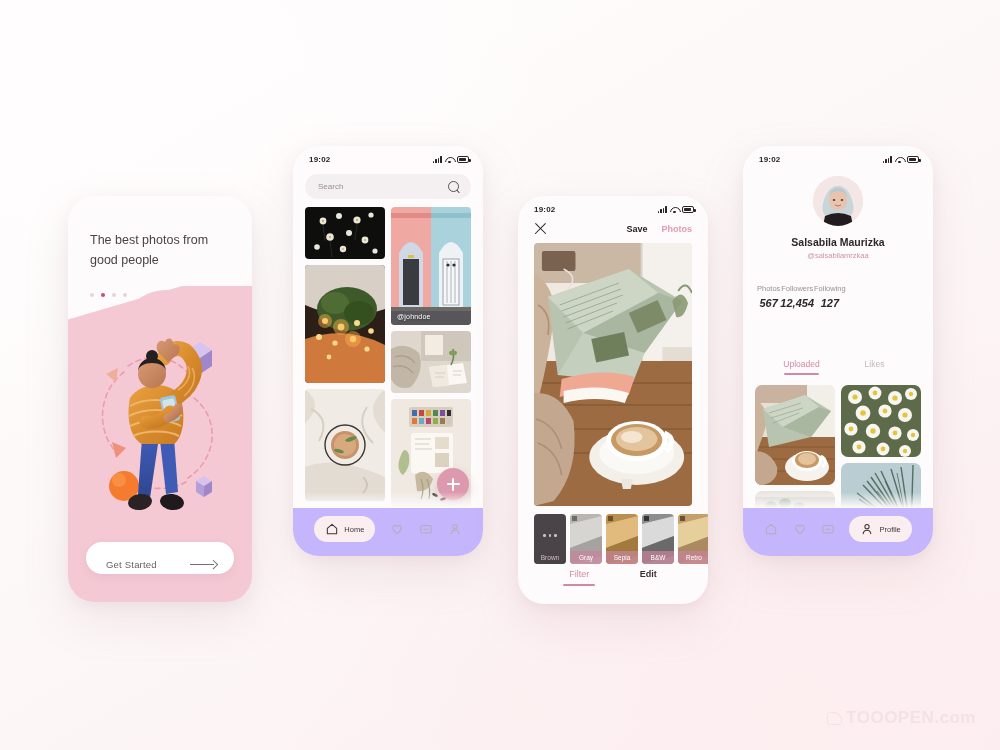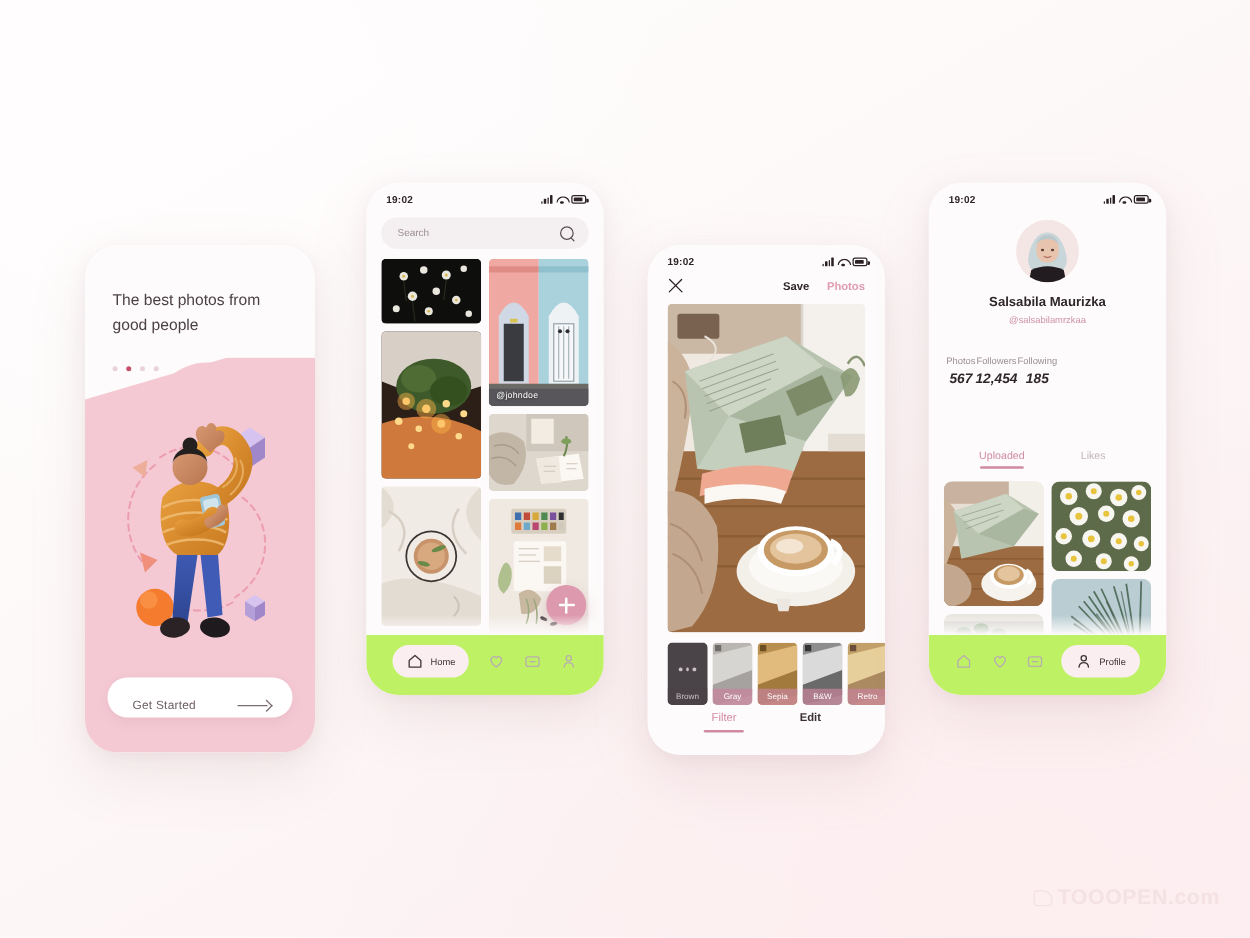--- a/index.html
+++ b/index.html
@@ -129,21 +129,21 @@
     display: flex; align-items: center; justify-content: center;
     box-shadow: 0 4px 10px rgba(190,120,145,.35);
   }
   .fab::before, .fab::after { content:""; position:absolute; background:#fff; border-radius:1px; }
   .fab::before { width: 13px; height: 1.6px; }
   .fab::after  { width: 1.6px; height: 13px; }
 
   
   .navbar {
     position: absolute; left: 0; right: 0; bottom: 0; height: 48px;
-    background: #bef264;
+    background: #c4b5fd;
     display: flex; align-items: center; justify-content: space-around;
     padding: 0 14px 6px;
   }
   .navbar::before {
     content:""; position:absolute; left:0; right:0; top:-16px; height:16px;
     background: linear-gradient(to bottom, rgba(253,251,251,0), #fdfbfb);
   }
   .nav-item { display:flex; align-items:center; gap:5px; position:relative; z-index:1; }
   .nav-item.active { background:#fbeef1; border-radius: 14px; padding: 6px 11px; }
   .nav-item.active .nav-label { font-size: 7.5px; color: #3f3438; }
@@ -740,21 +740,21 @@
       <div class="pf-stat">
         <div class="pf-stat-k">Photos</div>
         <div class="pf-stat-v">567</div>
       </div>
       <div class="pf-stat">
         <div class="pf-stat-k">Followers</div>
         <div class="pf-stat-v">12,454</div>
       </div>
       <div class="pf-stat">
         <div class="pf-stat-k">Following</div>
-        <div class="pf-stat-v">185</div>
+        <div class="pf-stat-v">127</div>
       </div>
     </div>
 
     <div class="pf-tabs">
       <span class="pf-tab on">Uploaded</span>
       <span class="pf-tab">Likes</span>
     </div>
 
     <div class="pf-grid">
       <div class="col">

